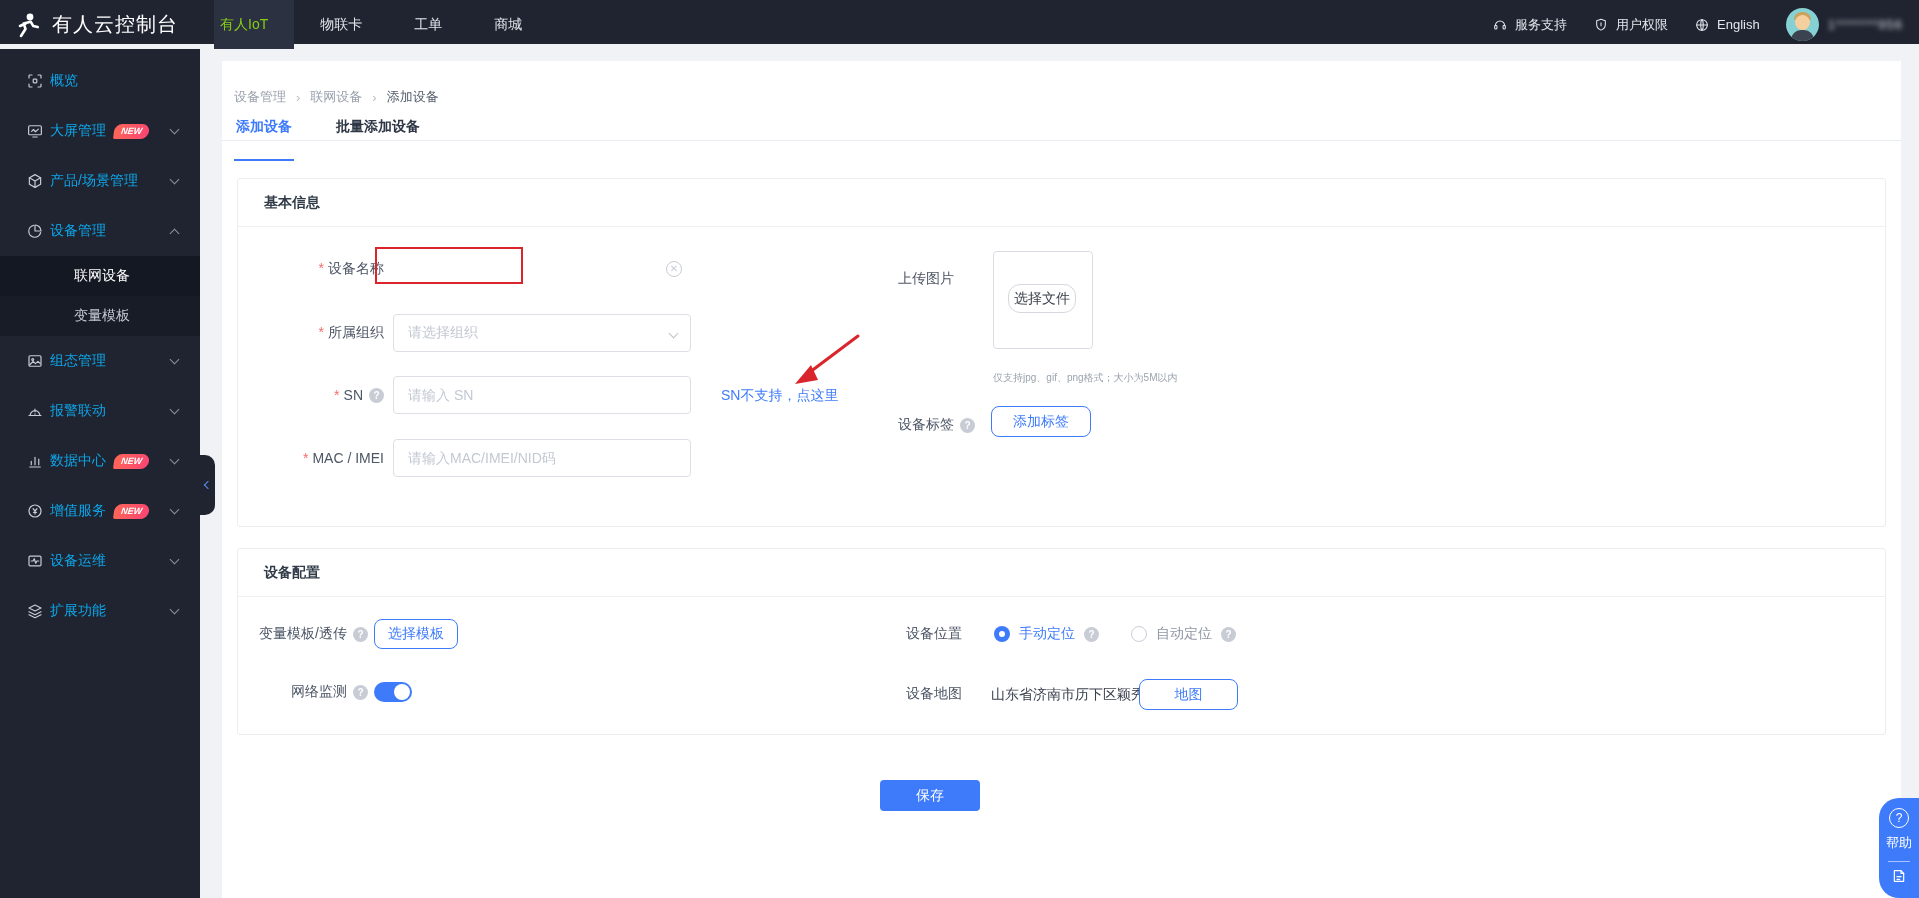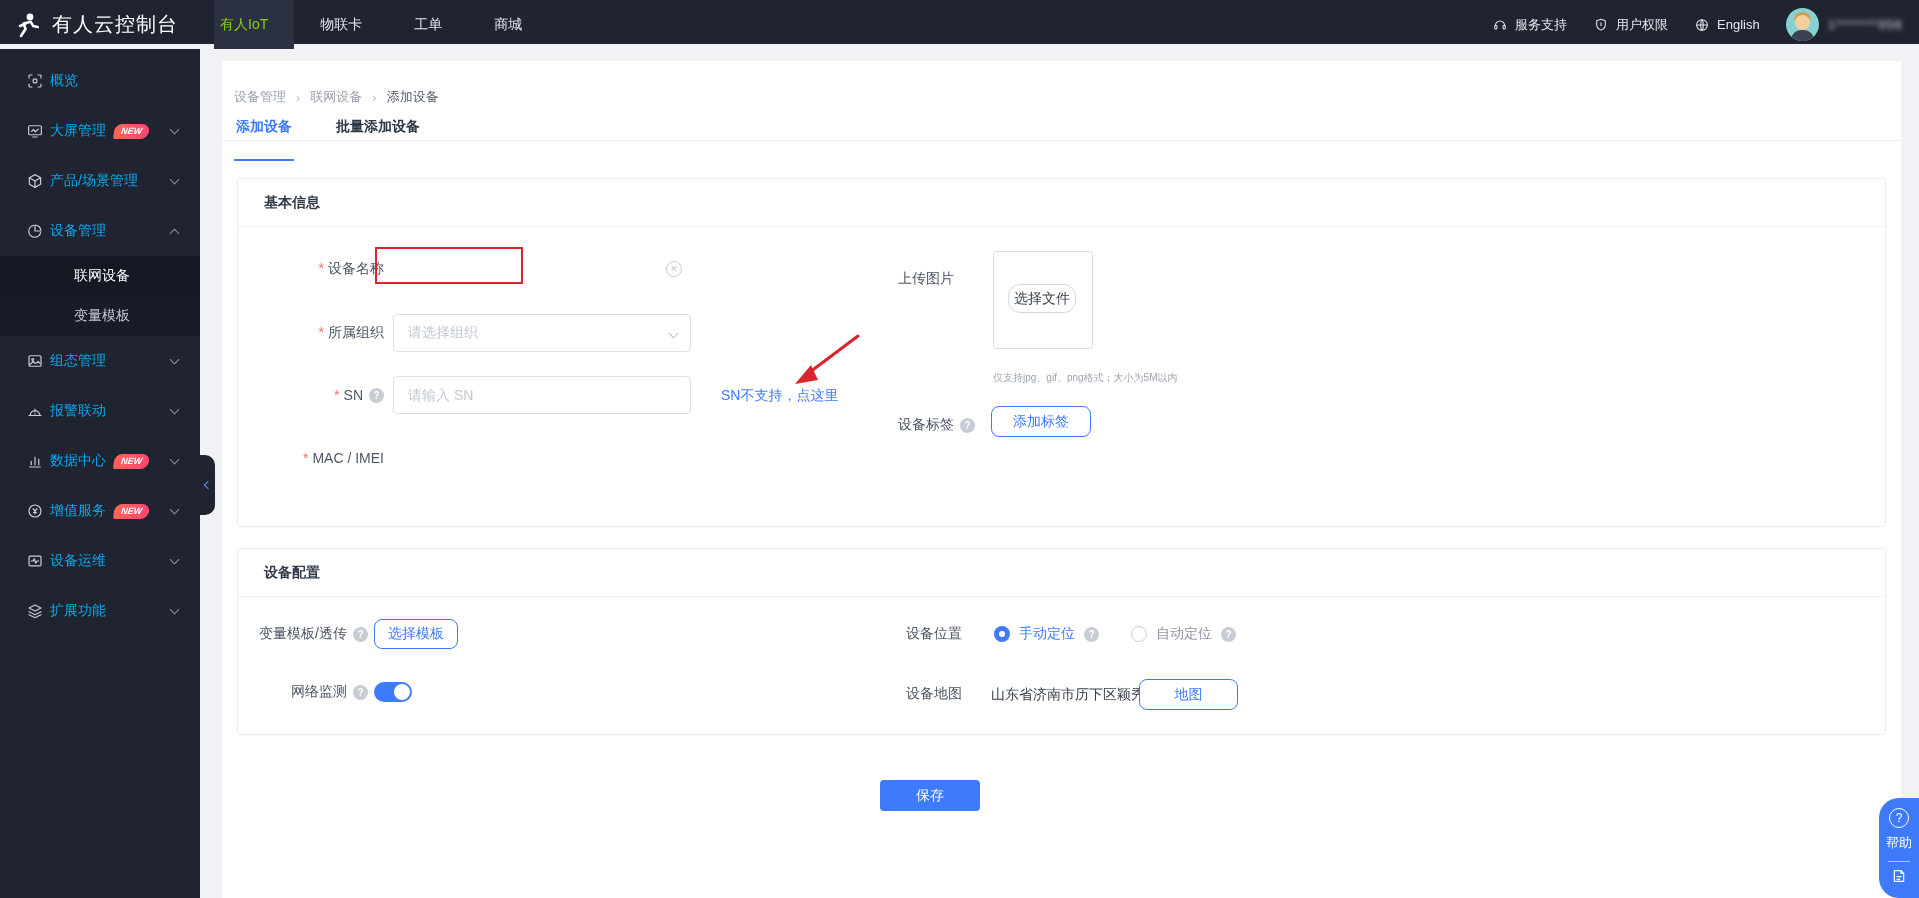--- a/index.html
+++ b/index.html
@@ -284,20 +284,21 @@
     <div class="form-label" style="left:0;width:146px;top:197px;">
       <span class="req">SN</span>
       <span class="q-icon"></span>
     </div>
     <input class="text-input" style="left: 155px; top: 197px;" placeholder="请输入 SN">
     <span class="link-blue" style="position:absolute;left:483px;top:208px;">SN不支持，点这里</span>
 
     <div class="form-label" style="left:0;width:146px;top:260px;">
       <span class="req">MAC / IMEI</span>
     </div>
+    <input class="text-input" style="left: 155px; top: 260px;" placeholder="请输入MAC/IMEI/NID码">
 
     <div class="form-label" style="left:660px;width:58px;top:81px;justify-content:flex-start;">
       <span>上传图片</span>
     </div>
     <div class="upload-box" style="left:755px;top:72px;"></div>
     <div class="btn-outline-gray" style="position:absolute;left:770px;top:105px;width:68px;height:29px;">选择文件</div>
     <div class="hint" style="left:755px;top:192px;">仅支持jpg、gif、png格式；大小为5M以内</div>
 
     <div class="form-label" style="left:660px;width:78px;top:227px;justify-content:flex-start;">
       <span>设备标签</span>

